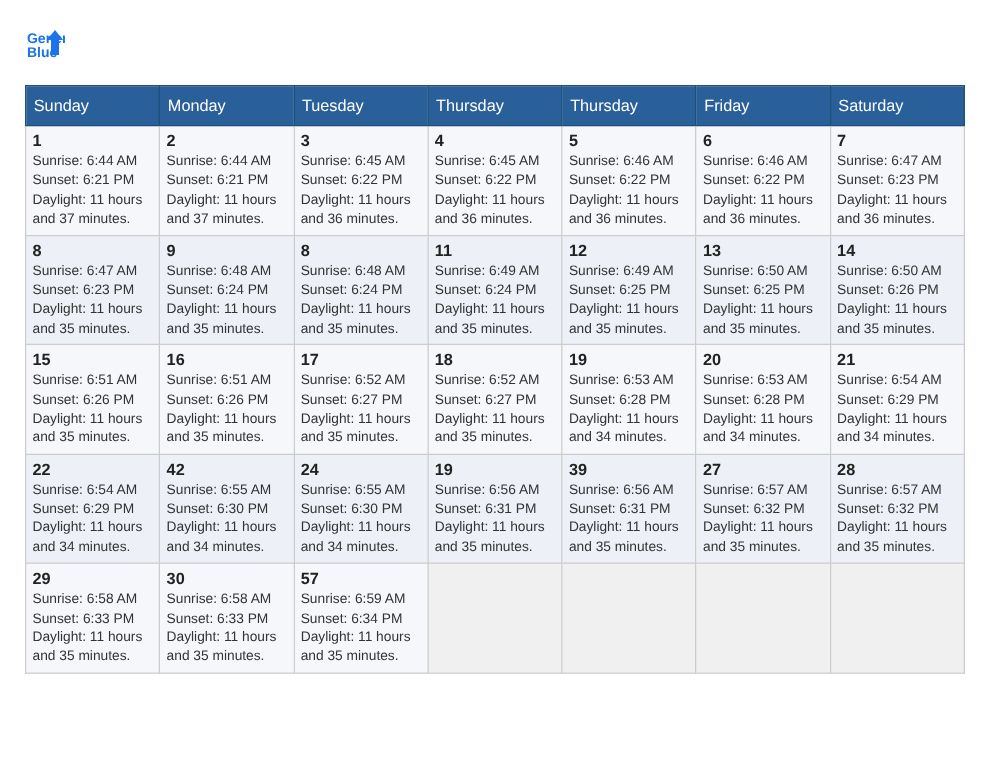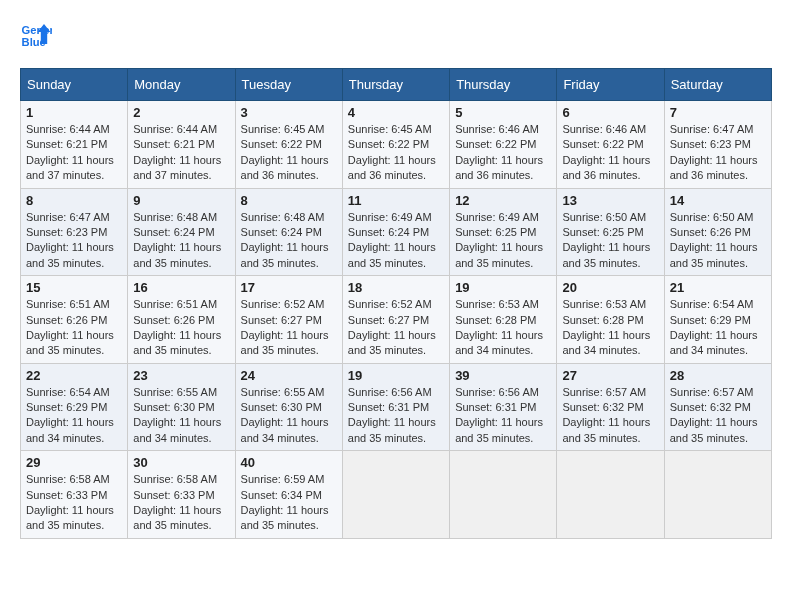--- a/index.html
+++ b/index.html
@@ -289,21 +289,21 @@
       <tr>
         <td>
         <span class="day-num">22</span>
         <div class="day-detail">
           Sunrise: 6:54 AM<br>
           Sunset: 6:29 PM<br>
           Daylight: 11 hours and 34 minutes.
         </div>
       </td>
         <td>
-        <span class="day-num">23</span>
+        <span class="day-num">42</span>
         <div class="day-detail">
           Sunrise: 6:55 AM<br>
           Sunset: 6:30 PM<br>
           Daylight: 11 hours and 34 minutes.
         </div>
       </td>
         <td>
         <span class="day-num">24</span>
         <div class="day-detail">
           Sunrise: 6:55 AM<br>
@@ -355,21 +355,21 @@
       </td>
         <td>
         <span class="day-num">30</span>
         <div class="day-detail">
           Sunrise: 6:58 AM<br>
           Sunset: 6:33 PM<br>
           Daylight: 11 hours and 35 minutes.
         </div>
       </td>
         <td>
-        <span class="day-num">40</span>
+        <span class="day-num">57</span>
         <div class="day-detail">
           Sunrise: 6:59 AM<br>
           Sunset: 6:34 PM<br>
           Daylight: 11 hours and 35 minutes.
         </div>
       </td>
         <td class="empty"></td>
         <td class="empty"></td>
         <td class="empty"></td>
         <td class="empty"></td>

